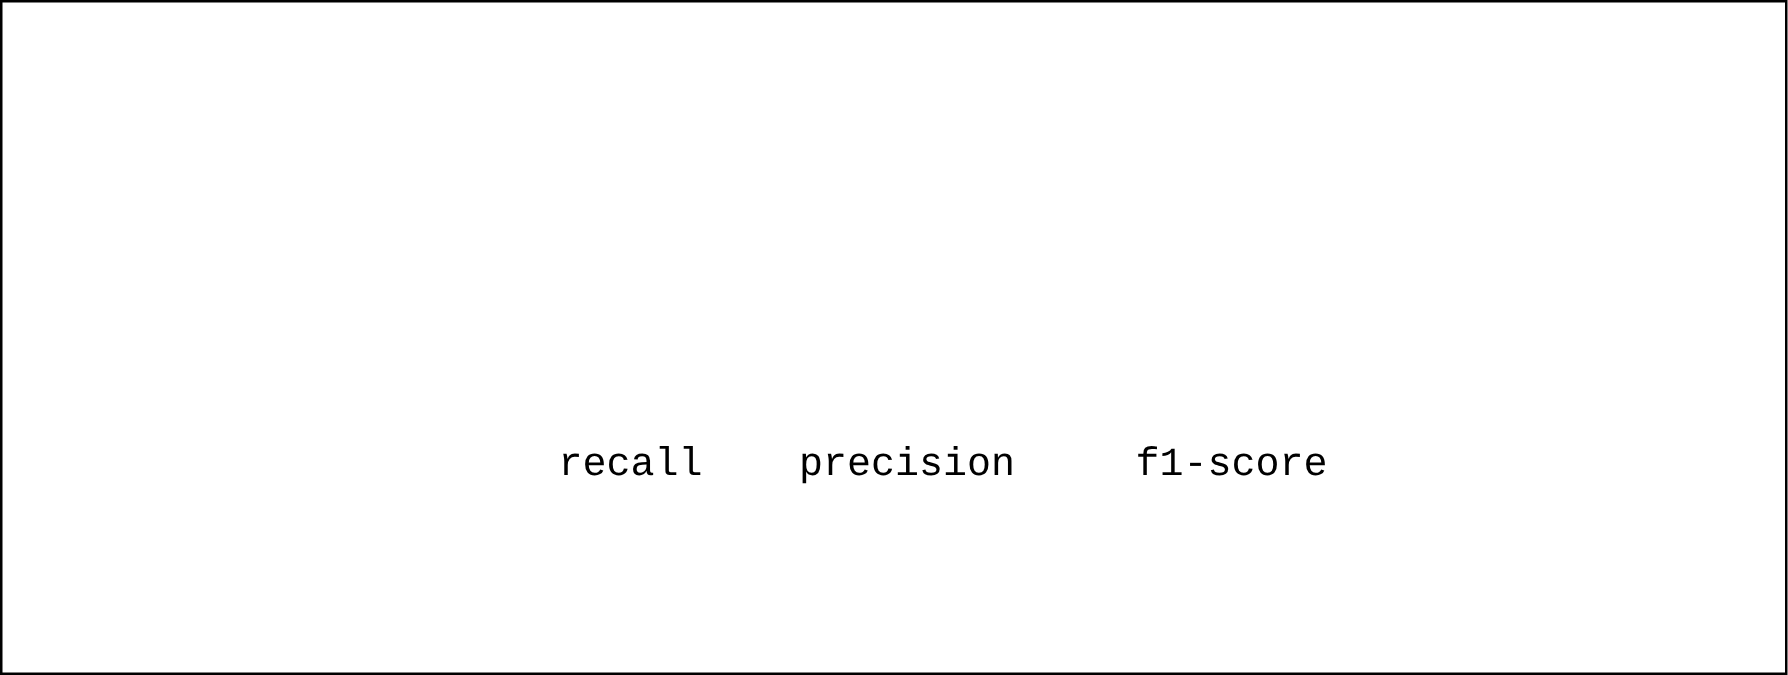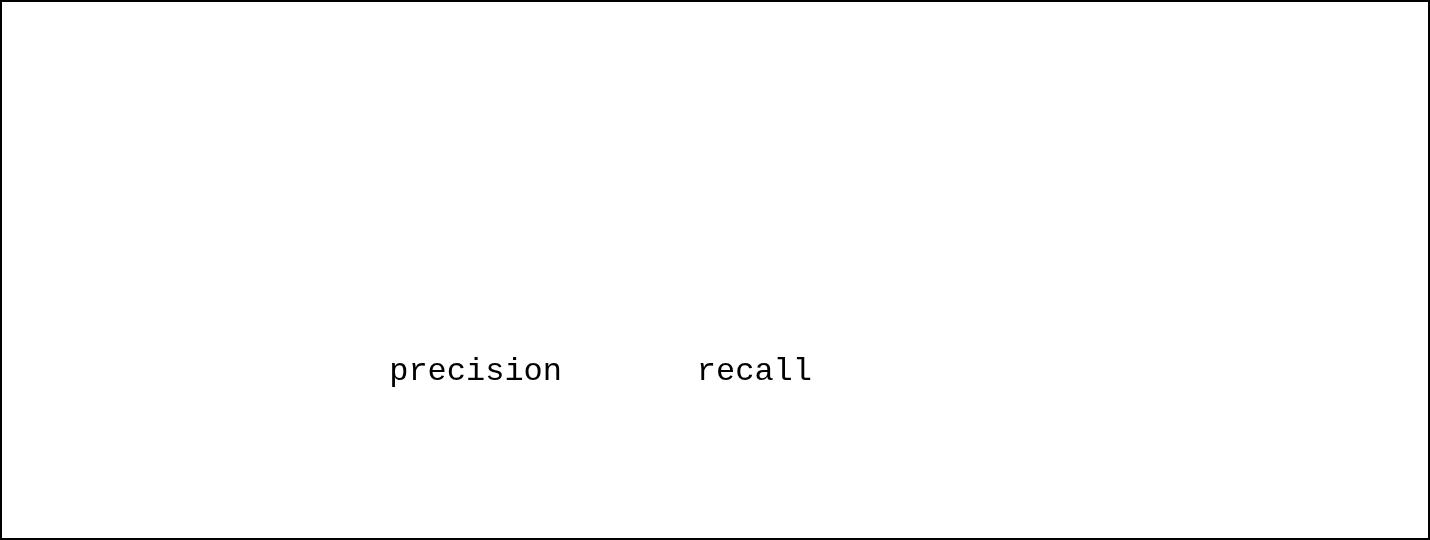--- a/index.html
+++ b/index.html
@@ -45,22 +45,23 @@
   </style>
 </head>
 <body>
 
 
 
 <div class="report-container">
 
   <div class="row">
     <span class="col-label"></span>
+    <span class="col-metric">recall</span>
     <span class="col-metric">precision</span>
-    <span class="col-metric">recall</span>
+    <span class="col-metric">f1-score</span>
   </div>
 
   
 
   
 
   
 
   
 

